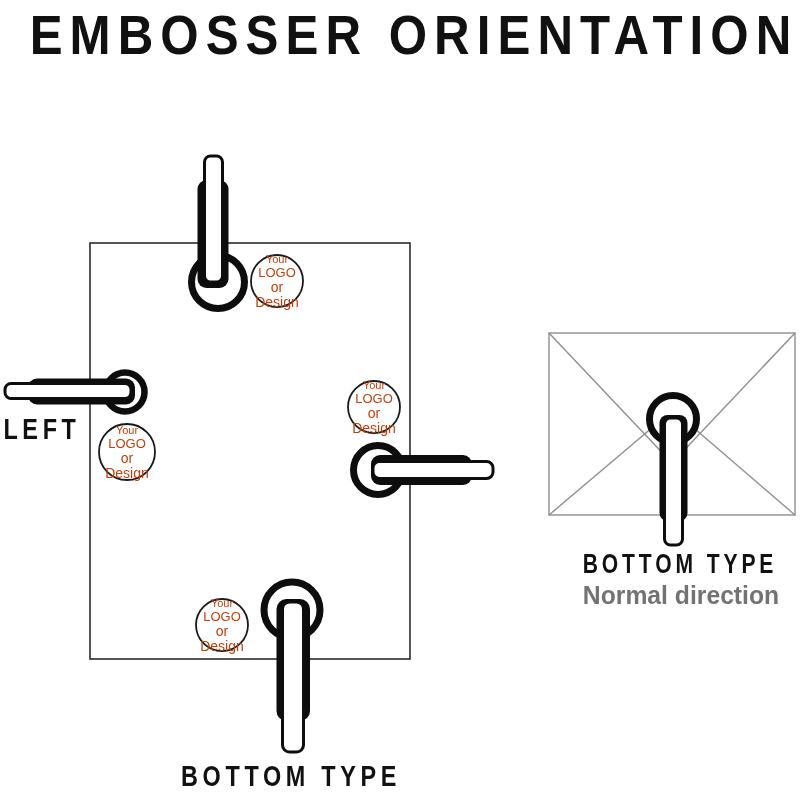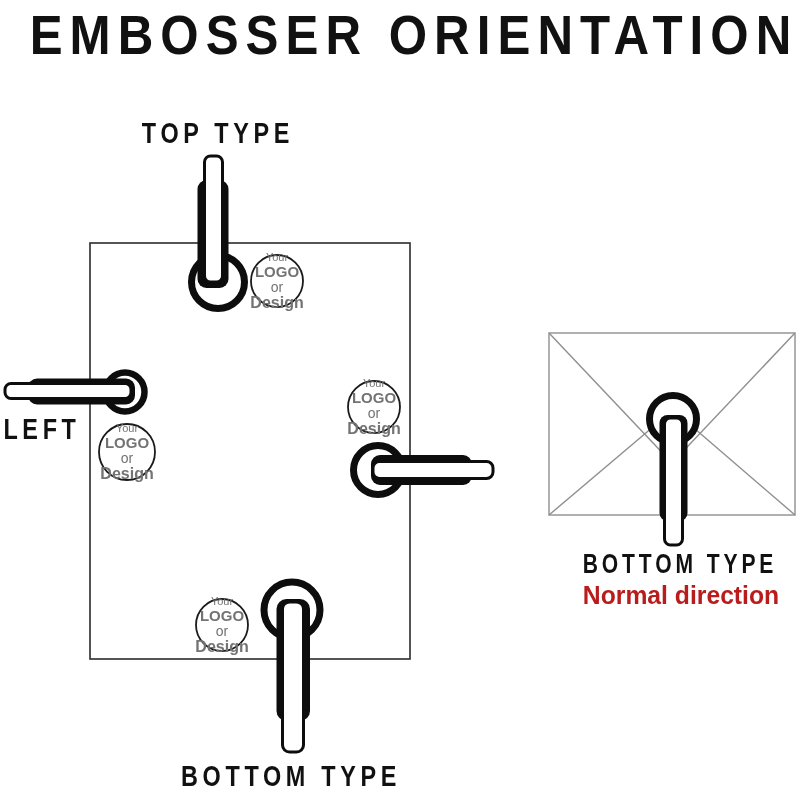--- a/index.html
+++ b/index.html
@@ -36,36 +36,36 @@
     transform-origin: center;
   }
   .title {
     font-size: 56px;
     letter-spacing: 8px;
   }
   .lbl-mid { font-size: 30px; letter-spacing: 6px; }
   .lbl-env { font-size: 27px; letter-spacing: 5px; }
   .lbl-dir {
     font-size: 26px;
-    color: #b91c1c;
+    color: #737373;
     letter-spacing: 0px;
     text-align: right;
   }
   .lbl-dir .cond { transform: scaleX(0.95); }
   .stamp-text {
     position: absolute;
     transform: translate(-50%, -50%);
     text-align: center;
-    color: #737373;
+    color: #c2410c;
     line-height: 1;
   }
   .stamp-text .l1 { font-size: 11px; display: block; margin-bottom: 1px; }
-  .stamp-text .l2 { font-size: 15px; font-weight: 700; display: block; margin-bottom: 1px; }
+  .stamp-text .l2 { font-size: 13px; font-weight: 400; display: block; margin-bottom: 1px; }
   .stamp-text .l3 { font-size: 14px; display: block; margin-bottom: 1px; }
-  .stamp-text .l4 { font-size: 16px; font-weight: 700; display: block; }
+  .stamp-text .l4 { font-size: 14px; font-weight: 400; display: block; }
 </style>
 </head>
 <body>
 
 <div class="canvas">
 
   <svg width="800" height="800" viewBox="0 0 800 800">
 
     <rect x="90" y="243" width="320" height="416" fill="#ffffff" stroke="#2b2b2b" stroke-width="1.6"></rect>
 
@@ -110,23 +110,20 @@
       <circle cx="673" cy="419" r="23.5" fill="#ffffff" stroke="#0d0d0d" stroke-width="7"></circle>
       <rect x="659.5" y="415" width="28" height="106" rx="8" fill="#0d0d0d"></rect>
       <rect x="664.5" y="418" width="18" height="127" rx="6" fill="#ffffff" stroke="#0d0d0d" stroke-width="3"></rect>
     </g>
   </svg>
 
   <div class="lbl title" style="left:414px; top:7px;">
     <span class="cond" style="transform:scaleX(0.88);">EMBOSSER ORIENTATION</span>
   </div>
 
-  <div class="lbl lbl-mid" style="left:218px; top:118px;">
-    <span class="cond">TOP TYPE</span>
-  </div>
 
   <div class="lbl lbl-mid" style="left:42px; top:414px;">
     <span class="cond">LEFT</span>
   </div>
 
 
   <div class="lbl lbl-mid" style="left:291px; top:761px;">
     <span class="cond">BOTTOM TYPE</span>
   </div>
 

